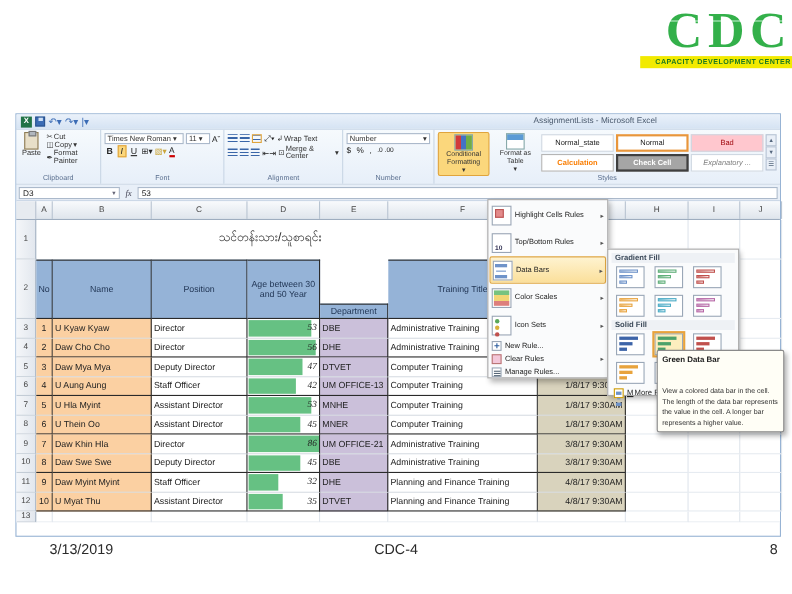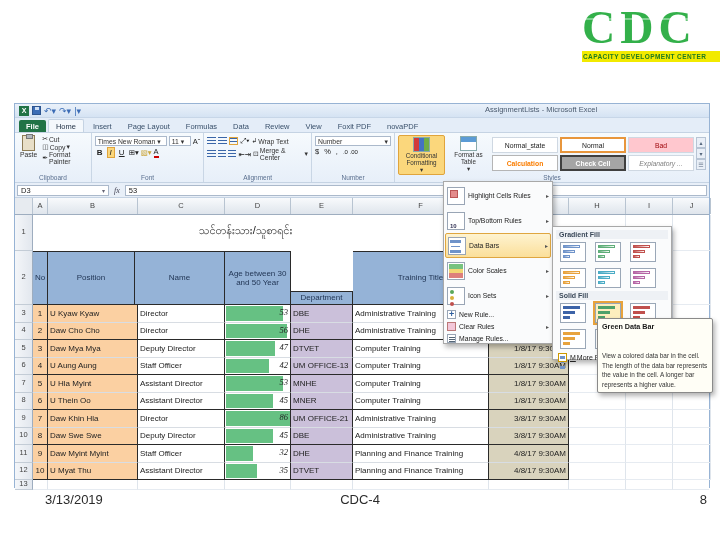--- a/index.html
+++ b/index.html
@@ -3,21 +3,21 @@
 <meta charset="utf-8">
 <style>
   * { margin:0; padding:0; box-sizing:border-box; }
   html,body { width:720px; height:540px; overflow:hidden; background:#fff;
     font-family:"Liberation Sans", sans-serif; }
   .slide { position:relative; width:720px; height:540px; background:#fff; }
 
   
   .slide-title { position:absolute; left:112px; top:26px; font-size:34px; font-weight:bold;
     color:#17683b; letter-spacing:0px; }
-  .cdc-logo { position:absolute; right:0; top:6px; width:138px; text-align:left; }
+  .cdc-logo { position:absolute; right:0; top:6px; width:138px; text-align:right; }
   .cdc-logo-text { font-family:"Liberation Serif", serif; font-weight:700; font-size:46px;
     line-height:44px; color:#33b04a; letter-spacing:5px;
     background:repeating-linear-gradient(180deg,#33b04a 0 12px,#7fd190 12px 14px,#33b04a 14px 26px);
     -webkit-background-clip:text; background-clip:text; -webkit-text-fill-color:transparent; }
   .cdc-banner { margin-top:1px; background:#f2ea00; color:#1f7a1f; font-size:6.5px; font-weight:bold;
     padding:2px 1px; letter-spacing:0.4px; white-space:nowrap; }
   .footer { position:absolute; left:0; top:492px; width:720px; font-size:13px; color:#2b2b2b; }
   .footer .f-date { position:absolute; left:45px; }
   .footer .f-center { position:absolute; left:360px; transform:translateX(-50%); }
   .footer .f-page { position:absolute; right:13px; }
@@ -173,32 +173,20 @@
 
     <div class="xl-titlebar">
       <div class="qat-xl">X</div>
       <div class="qat-save"></div>
       <span class="qat-glyph">↶▾</span>
       <span class="qat-glyph">↷▾</span>
       <span class="qat-glyph">|▾</span>
       <span class="xl-title">AssignmentLists  -  Microsoft Excel</span>
     </div>
 
-    <div class="xl-tabs" id="tabs">
-        <div class="xl-tab file">File</div>
-        <div class="xl-tab active">Home</div>
-        <div class="xl-tab">Insert</div>
-        <div class="xl-tab">Page Layout</div>
-        <div class="xl-tab">Formulas</div>
-        <div class="xl-tab">Data</div>
-        <div class="xl-tab">Review</div>
-        <div class="xl-tab">View</div>
-        <div class="xl-tab">Foxit PDF</div>
-        <div class="xl-tab">novaPDF</div>
-      </div>
 
     <div class="xl-ribbon">
       <div class="grp" style="width:93px;">
         <div style="display:flex; gap:3px;">
           <div class="paste-big">
             <div class="paste-icon"></div>
             <span>Paste</span>
           </div>
           <div>
             <div class="mini-btn">✂ <span>Cut</span></div>
@@ -316,22 +304,22 @@
     <div class="srow" style="height: 36px;">
           <div class="cell rn" style="width: 18px;">1</div>
           <div class="cell " style="width: 536px;"></div>
           <div class="cell gcell" style="width: 57px;"></div>
           <div class="cell gcell" style="width: 47px;"></div>
           <div class="cell gcell" style="width: 38px;"></div>
         </div>
         <div class="srow hdr2" style="height: 54px;">
           <div class="cell rn" style="width: 18px;">2</div>
           <div class="cell tcell" style="width: 15px;">No</div>
+          <div class="cell tcell" style="width: 90px;">Name</div>
           <div class="cell tcell" style="width: 87px;">Position</div>
-          <div class="cell tcell" style="width: 90px;">Name</div>
           <div class="cell tcell" style="width: 66px;">Age between 30 and 50 Year</div>
           <div class="cell tcell" style="width: 62px; margin-top: 40px;">Department</div>
           <div class="cell tcell" style="width: 136px;">Training Title</div>
           <div class="cell tcell" style="width: 80px;"></div>
           <div class="cell gcell" style="width: 57px;"></div>
           <div class="cell gcell" style="width: 47px;"></div>
           <div class="cell gcell" style="width: 38px;"></div>
         </div>
         <div class="srow pair-mid" style="height: 17.5px;">
           <div class="cell rn" style="width: 18px;">3</div>

